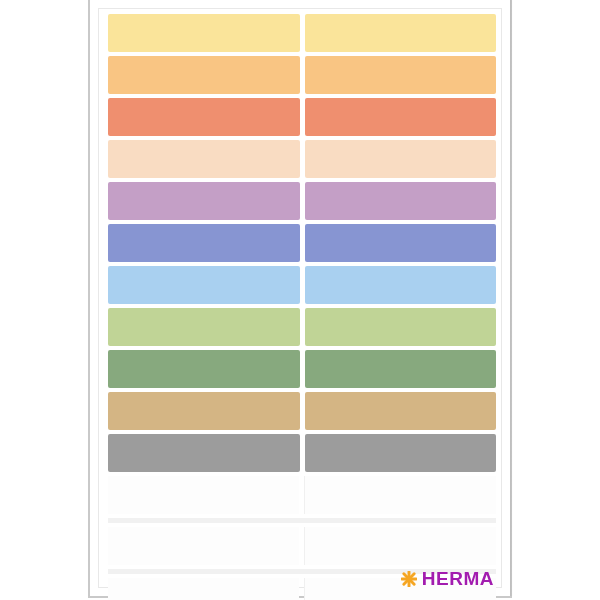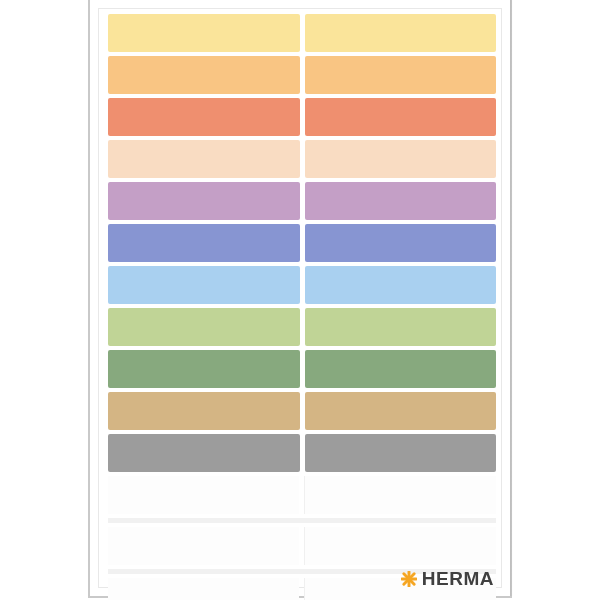--- a/index.html
+++ b/index.html
@@ -182,18 +182,18 @@
             <line x1="13.48" y1="10.52" x2="19.78" y2="4.22" stroke="#f5a623" stroke-width="4.4" stroke-linecap="round"></line>
             <line x1="14.10" y1="12.00" x2="23.00" y2="12.00" stroke="#f5a623" stroke-width="4.4" stroke-linecap="round"></line>
             <line x1="13.48" y1="13.48" x2="19.78" y2="19.78" stroke="#f5a623" stroke-width="4.4" stroke-linecap="round"></line>
             <line x1="12.00" y1="14.10" x2="12.00" y2="23.00" stroke="#f5a623" stroke-width="4.4" stroke-linecap="round"></line>
             <line x1="10.52" y1="13.48" x2="4.22" y2="19.78" stroke="#f5a623" stroke-width="4.4" stroke-linecap="round"></line>
             <line x1="9.90" y1="12.00" x2="1.00" y2="12.00" stroke="#f5a623" stroke-width="4.4" stroke-linecap="round"></line>
             <line x1="10.52" y1="10.52" x2="4.22" y2="4.22" stroke="#f5a623" stroke-width="4.4" stroke-linecap="round"></line>
             <circle cx="12" cy="12" r="3.6" fill="#f5a623"></circle>
           </g>
       </svg>
-      <span id="herma-wordmark" style="color: #404040;">HERMA</span>
+      <span id="herma-wordmark" style="color: #a21caf;">HERMA</span>
     </div>
 
   </div>
 
 </div>
 
 </body></html>

